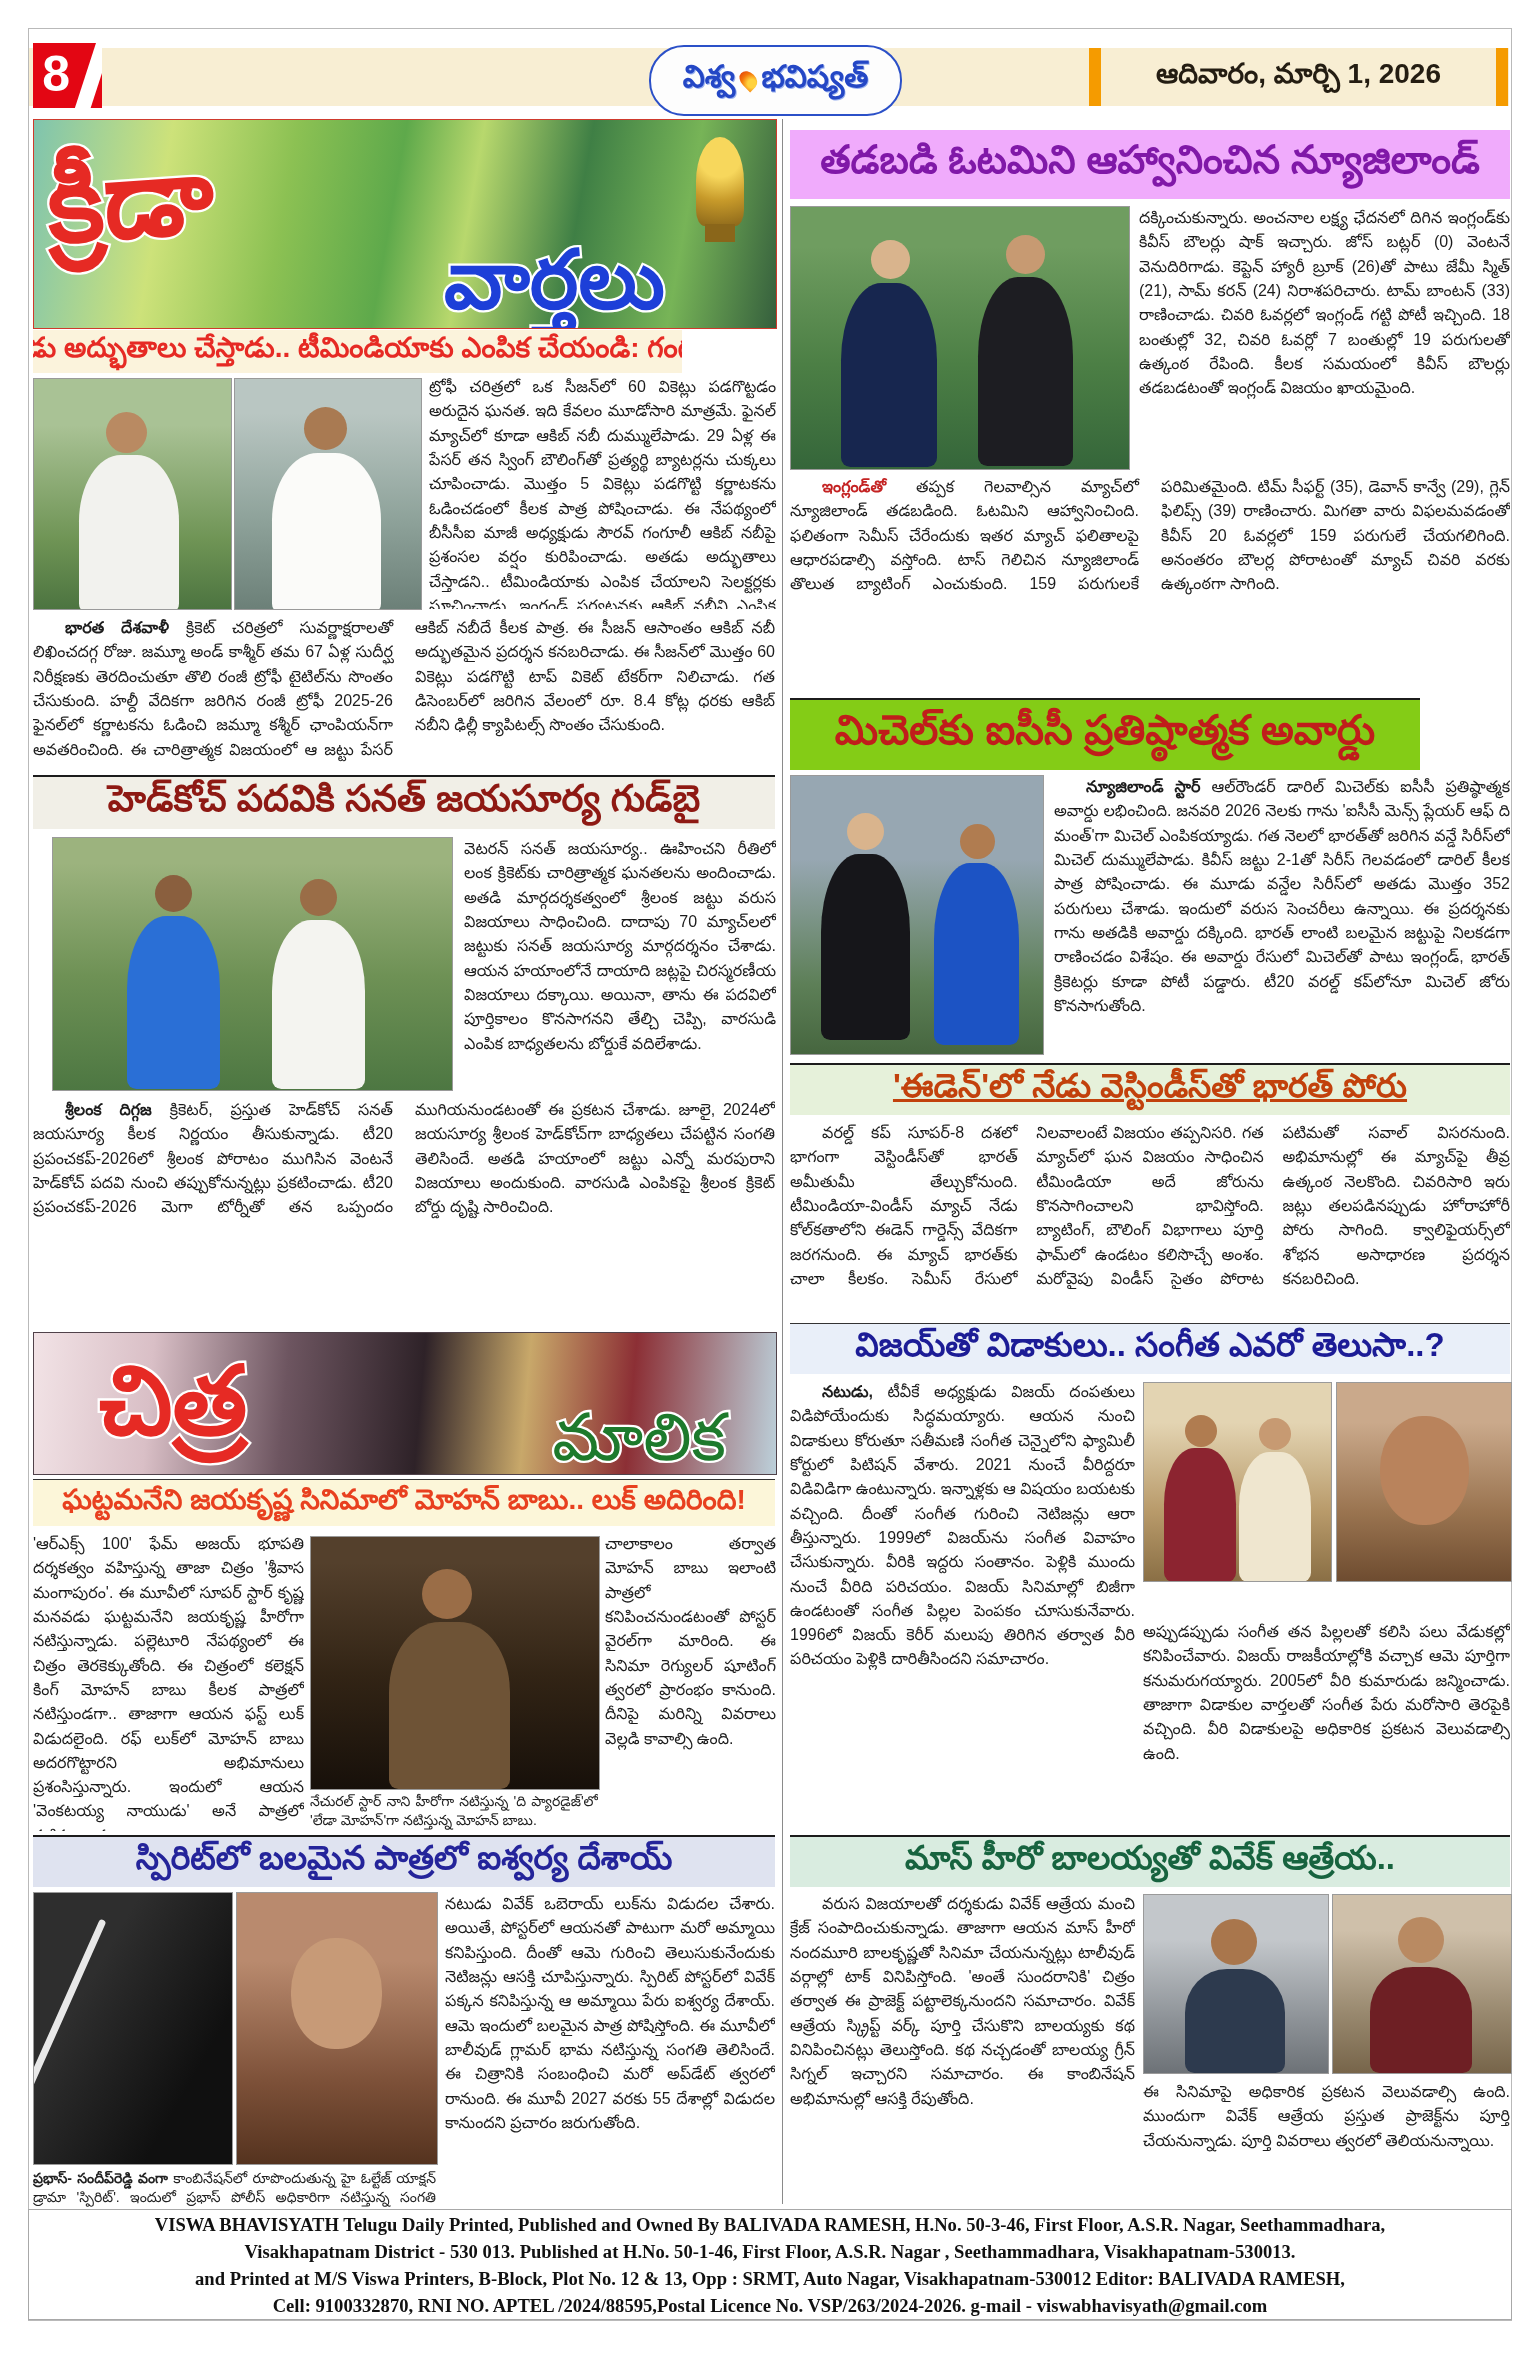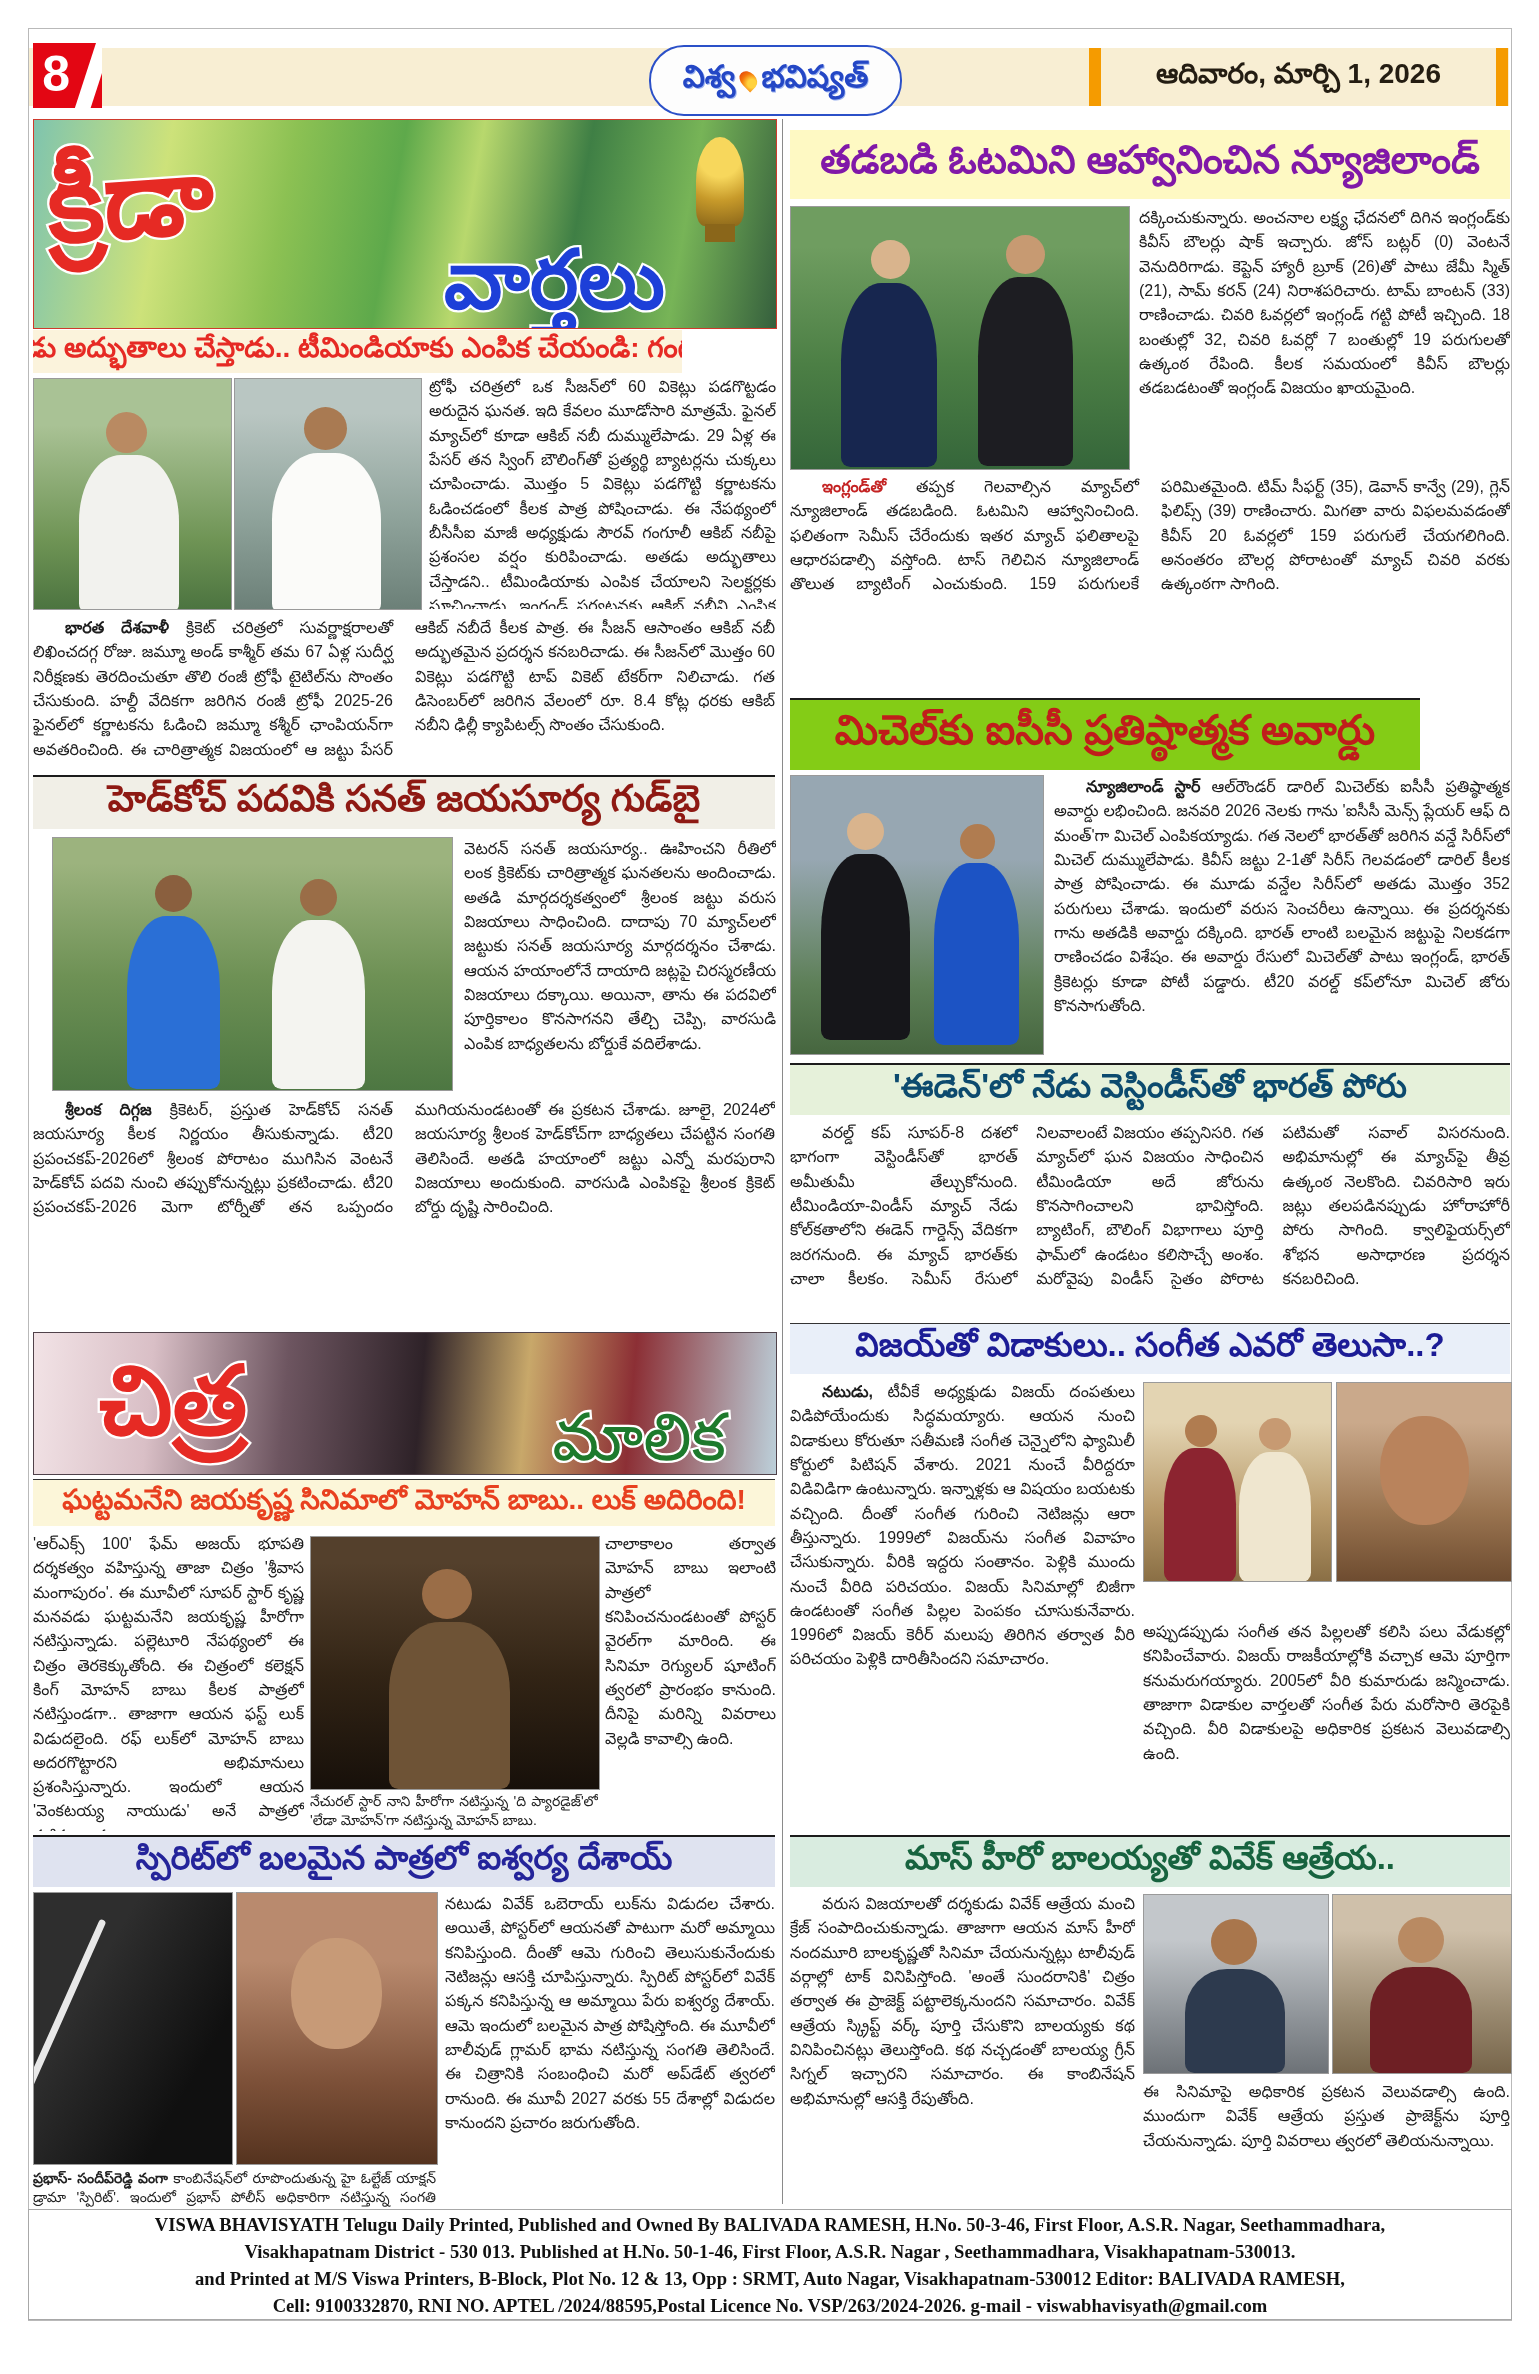--- a/index.html
+++ b/index.html
@@ -129,40 +129,40 @@
   <div class="hl rule" style="left:33px;top:1835px;width:742px;height:50px;background:#dfe3f0;color:#24249a;font-size:33px;">స్పిరిట్‌లో బలమైన పాత్రలో ఐశ్వర్య దేశాయ్</div>
   <div class="ph" style="left:33px;top:1892px;width:198px;height:271px;background:linear-gradient(120deg,#2e2e2e 30%,#101010 75%);">
     <i style="left:28px;top:18.6px;width:7.4px;height:186px;background:#e8e8e8;border-radius:3.7px;transform:rotate(24deg);"></i>
   </div>
   <div class="ph" style="left:236px;top:1892px;width:200px;height:271px;background:linear-gradient(#b98a6e 25%,#7c5038 70%,#55331f);">
     <i style="left:54px;top:45px;width:91px;height:111px;background:#c79a77;border-radius:48%;"></i>
   </div>
   <div class="body" style="left:445px;top:1892px;width:330px;height:312px;">నటుడు వివేక్ ఒబెరాయ్ లుక్‌ను విడుదల చేశారు. అయితే, పోస్టర్‌లో ఆయనతో పాటుగా మరో అమ్మాయి కనిపిస్తుంది. దీంతో ఆమె గురించి తెలుసుకునేందుకు నెటిజన్లు ఆసక్తి చూపిస్తున్నారు. స్పిరిట్ పోస్టర్‌లో వివేక్ పక్కన కనిపిస్తున్న ఆ అమ్మాయి పేరు ఐశ్వర్య దేశాయ్. ఆమె ఇందులో బలమైన పాత్ర పోషిస్తోంది. ఈ మూవీలో బాలీవుడ్ గ్లామర్ భామ నటిస్తున్న సంగతి తెలిసిందే. ఈ చిత్రానికి సంబంధించి మరో అప్‌డేట్ త్వరలో రానుంది. ఈ మూవీ 2027 వరకు 55 దేశాల్లో విడుదల కానుందని ప్రచారం జరుగుతోంది.</div>
   <div class="cap" style="left:33px;top:2169px;width:403px;height:39px;"><span class="b">ప్రభాస్- సందీప్‌రెడ్డి వంగా</span><span> కాంబినేషన్‌లో రూపొందుతున్న హై ఓల్టేజ్ యాక్షన్ డ్రామా 'స్పిరిట్'. ఇందులో ప్రభాస్ పోలీస్ అధికారిగా నటిస్తున్న సంగతి తెలిసిందే.</span></div>
 
-  <div class="hl" style="left:790px;top:130px;width:720px;height:69px;background:#fef9c3;color:#8018a8;font-size:39px;">తడబడి ఓటమిని ఆహ్వానించిన న్యూజిలాండ్</div>
+  <div class="hl" style="left:790px;top:130px;width:720px;height:69px;background:#f0abfc;color:#8018a8;font-size:39px;">తడబడి ఓటమిని ఆహ్వానించిన న్యూజిలాండ్</div>
   <div class="ph" style="left:790px;top:206px;width:338px;height:262px;background:linear-gradient(#6f9d60 15%,#4c7f45 60%,#35663a);">
     <i style="left:80px;top:33px;width:39px;height:39px;background:#d9b48d;"></i>
     <i class="bd" style="left:50px;top:76px;width:96px;height:184px;background:#17264f;"></i>
     <i style="left:215px;top:28px;width:39px;height:39px;background:#c79a72;"></i>
     <i class="bd" style="left:187px;top:70px;width:95px;height:189px;background:#1d1d22;"></i>
   </div>
   <div class="body" style="left:1139px;top:206px;width:371px;height:262px;">దక్కించుకున్నారు. అంచనాల లక్ష్య ఛేదనలో దిగిన ఇంగ్లండ్‌కు కివీస్ బౌలర్లు షాక్ ఇచ్చారు. జోస్ బట్లర్ (0) వెంటనే వెనుదిరిగాడు. కెప్టెన్ హ్యారీ బ్రూక్ (26)తో పాటు జేమీ స్మిత్ (21), సామ్ కరన్ (24) నిరాశపరిచారు. టామ్ బాంటన్ (33) రాణించాడు. చివరి ఓవర్లలో ఇంగ్లండ్ గట్టి పోటీ ఇచ్చింది. 18 బంతుల్లో 32, చివరి ఓవర్లో 7 బంతుల్లో 19 పరుగులతో ఉత్కంఠ రేపింది. కీలక సమయంలో కివీస్ బౌలర్లు తడబడటంతో ఇంగ్లండ్ విజయం ఖాయమైంది.</div>
   <div class="body c2 ind" style="left:790px;top:475px;width:720px;height:213px;"><span class="redb">ఇంగ్లండ్‌తో</span><span> తప్పక గెలవాల్సిన మ్యాచ్‌లో న్యూజిలాండ్ తడబడింది. ఓటమిని ఆహ్వానించింది. ఫలితంగా సెమీస్ చేరేందుకు ఇతర మ్యాచ్ ఫలితాలపై ఆధారపడాల్సి వస్తోంది. టాస్ గెలిచిన న్యూజిలాండ్ తొలుత బ్యాటింగ్ ఎంచుకుంది. 159 పరుగులకే పరిమితమైంది. టిమ్ సీఫర్ట్ (35), డెవాన్ కాన్వే (29), గ్లెన్ ఫిలిప్స్ (39) రాణించారు. మిగతా వారు విఫలమవడంతో కివీస్ 20 ఓవర్లలో 159 పరుగులే చేయగలిగింది. అనంతరం బౌలర్ల పోరాటంతో మ్యాచ్ చివరి వరకు ఉత్కంఠగా సాగింది.</span></div>
 
   <div class="hl rule" style="left:790px;top:698px;width:630px;height:70px;background:#84cc16;color:#c01d1b;font-size:41px;">మిచెల్‌కు ఐసీసీ ప్రతిష్ఠాత్మక అవార్డు</div>
   <div class="ph" style="left:790px;top:775px;width:252px;height:278px;background:linear-gradient(#97a7b2 30%,#5d7f57 75%,#46663f);">
     <i style="left:56px;top:37px;width:37px;height:37px;background:#d9b48d;"></i>
     <i class="bd" style="left:30px;top:78px;width:89px;height:186px;background:#16161a;"></i>
     <i style="left:169px;top:48px;width:35px;height:35px;background:#b07c50;"></i>
     <i class="bd" style="left:143px;top:87px;width:85px;height:182px;background:#1c53c4;"></i>
   </div>
   <div class="body ind" style="left:1054px;top:775px;width:456px;height:282px;"><span class="b">న్యూజిలాండ్ స్టార్</span><span> ఆల్‌రౌండర్ డారిల్ మిచెల్‌కు ఐసీసీ ప్రతిష్ఠాత్మక అవార్డు లభించింది. జనవరి 2026 నెలకు గాను 'ఐసీసీ మెన్స్ ప్లేయర్ ఆఫ్ ది మంత్'గా మిచెల్ ఎంపికయ్యాడు. గత నెలలో భారత్‌తో జరిగిన వన్డే సిరీస్‌లో మిచెల్ దుమ్ములేపాడు. కివీస్ జట్టు 2-1తో సిరీస్ గెలవడంలో డారిల్ కీలక పాత్ర పోషించాడు. ఈ మూడు వన్డేల సిరీస్‌లో అతడు మొత్తం 352 పరుగులు చేశాడు. ఇందులో వరుస సెంచరీలు ఉన్నాయి. ఈ ప్రదర్శనకు గాను అతడికి అవార్డు దక్కింది. భారత్ లాంటి బలమైన జట్టుపై నిలకడగా రాణించడం విశేషం. ఈ అవార్డు రేసులో మిచెల్‌తో పాటు ఇంగ్లండ్, భారత్ క్రికెటర్లు కూడా పోటీ పడ్డారు. టీ20 వరల్డ్ కప్‌లోనూ మిచెల్ జోరు కొనసాగుతోంది.</span></div>
 
-  <div class="hl rule" style="left:790px;top:1063px;width:720px;height:50px;background:#e6f1da;color:#0c4a6e;font-size:33px;">'ఈడెన్'లో నేడు వెస్టిండీస్‌తో భారత్ పోరు</div>
+  <div class="hl rule" style="left:790px;top:1063px;width:720px;height:50px;background:#e6f1da;color:#c2410c;font-size:33px;text-decoration:underline;">'ఈడెన్'లో నేడు వెస్టిండీస్‌తో భారత్ పోరు</div>
   <div class="body c3 ind" style="left:790px;top:1121px;width:720px;height:197px;">వరల్డ్ కప్ సూపర్-8 దశలో భాగంగా వెస్టిండీస్‌తో భారత్ అమీతుమీ తేల్చుకోనుంది. టీమిండియా-విండీస్ మ్యాచ్ నేడు కోల్‌కతాలోని ఈడెన్ గార్డెన్స్ వేదికగా జరగనుంది. ఈ మ్యాచ్ భారత్‌కు చాలా కీలకం. సెమీస్ రేసులో నిలవాలంటే విజయం తప్పనిసరి. గత మ్యాచ్‌లో ఘన విజయం సాధించిన టీమిండియా అదే జోరును కొనసాగించాలని భావిస్తోంది. బ్యాటింగ్, బౌలింగ్ విభాగాలు పూర్తి ఫామ్‌లో ఉండటం కలిసొచ్చే అంశం. మరోవైపు విండీస్ సైతం పోరాట పటిమతో సవాల్ విసరనుంది. అభిమానుల్లో ఈ మ్యాచ్‌పై తీవ్ర ఉత్కంఠ నెలకొంది. చివరిసారి ఇరు జట్లు తలపడినప్పుడు హోరాహోరీ పోరు సాగింది. క్వాలిఫైయర్స్‌లో శోభన అసాధారణ ప్రదర్శన కనబరిచింది.</div>
 
   <div class="hl" style="left:790px;top:1323px;width:720px;height:50px;background:#e9eff9;border-top:1.9px solid #333;color:#1c1c96;font-size:33px;">విజయ్‌తో విడాకులు.. సంగీత ఎవరో తెలుసా..?</div>
   <div class="body ind" style="left:790px;top:1380px;width:345px;height:453px;"><span class="b">నటుడు,</span><span> టీవీకే అధ్యక్షుడు విజయ్ దంపతులు విడిపోయేందుకు సిద్ధమయ్యారు. ఆయన నుంచి విడాకులు కోరుతూ సతీమణి సంగీత చెన్నైలోని ఫ్యామిలీ కోర్టులో పిటిషన్ వేశారు. 2021 నుంచే వీరిద్దరూ విడివిడిగా ఉంటున్నారు. ఇన్నాళ్లకు ఆ విషయం బయటకు వచ్చింది. దీంతో సంగీత గురించి నెటిజన్లు ఆరా తీస్తున్నారు. 1999లో విజయ్‌ను సంగీత వివాహం చేసుకున్నారు. వీరికి ఇద్దరు సంతానం. పెళ్లికి ముందు నుంచే వీరిది పరిచయం. విజయ్ సినిమాల్లో బిజీగా ఉండటంతో సంగీత పిల్లల పెంపకం చూసుకునేవారు. 1996లో విజయ్ కెరీర్ మలుపు తిరిగిన తర్వాత వీరి పరిచయం పెళ్లికి దారితీసిందని సమాచారం.</span></div>
   <div class="ph" style="left:1143px;top:1382px;width:187px;height:198px;background:linear-gradient(#e3d4b2 20%,#b89a6a 65%,#8a6f45);">
     <i style="left:41px;top:32px;width:32px;height:32px;background:#b07c50;"></i>
     <i class="bd" style="left:20.4px;top:65px;width:72px;height:134px;background:#8c2430;"></i>
     <i style="left:115px;top:35px;width:32px;height:32px;background:#c79a72;"></i>
     <i class="bd" style="left:95px;top:69px;width:72px;height:130px;background:#efe6cf;"></i>
   </div>

